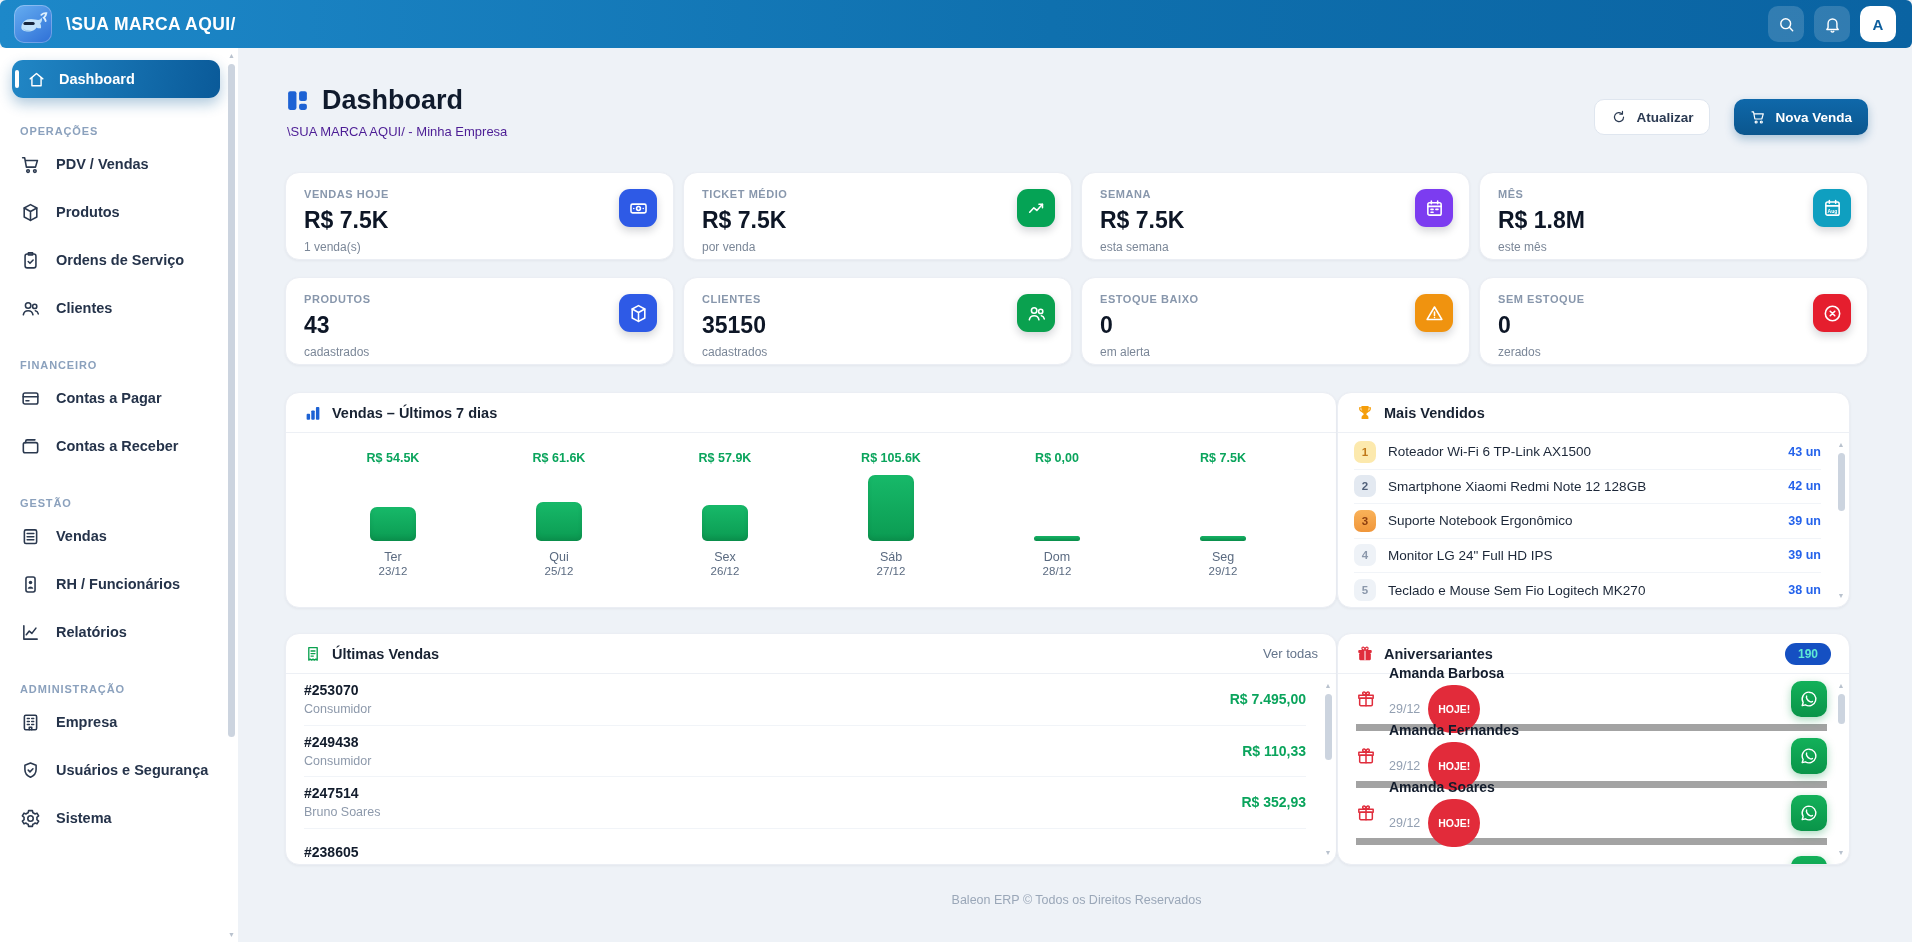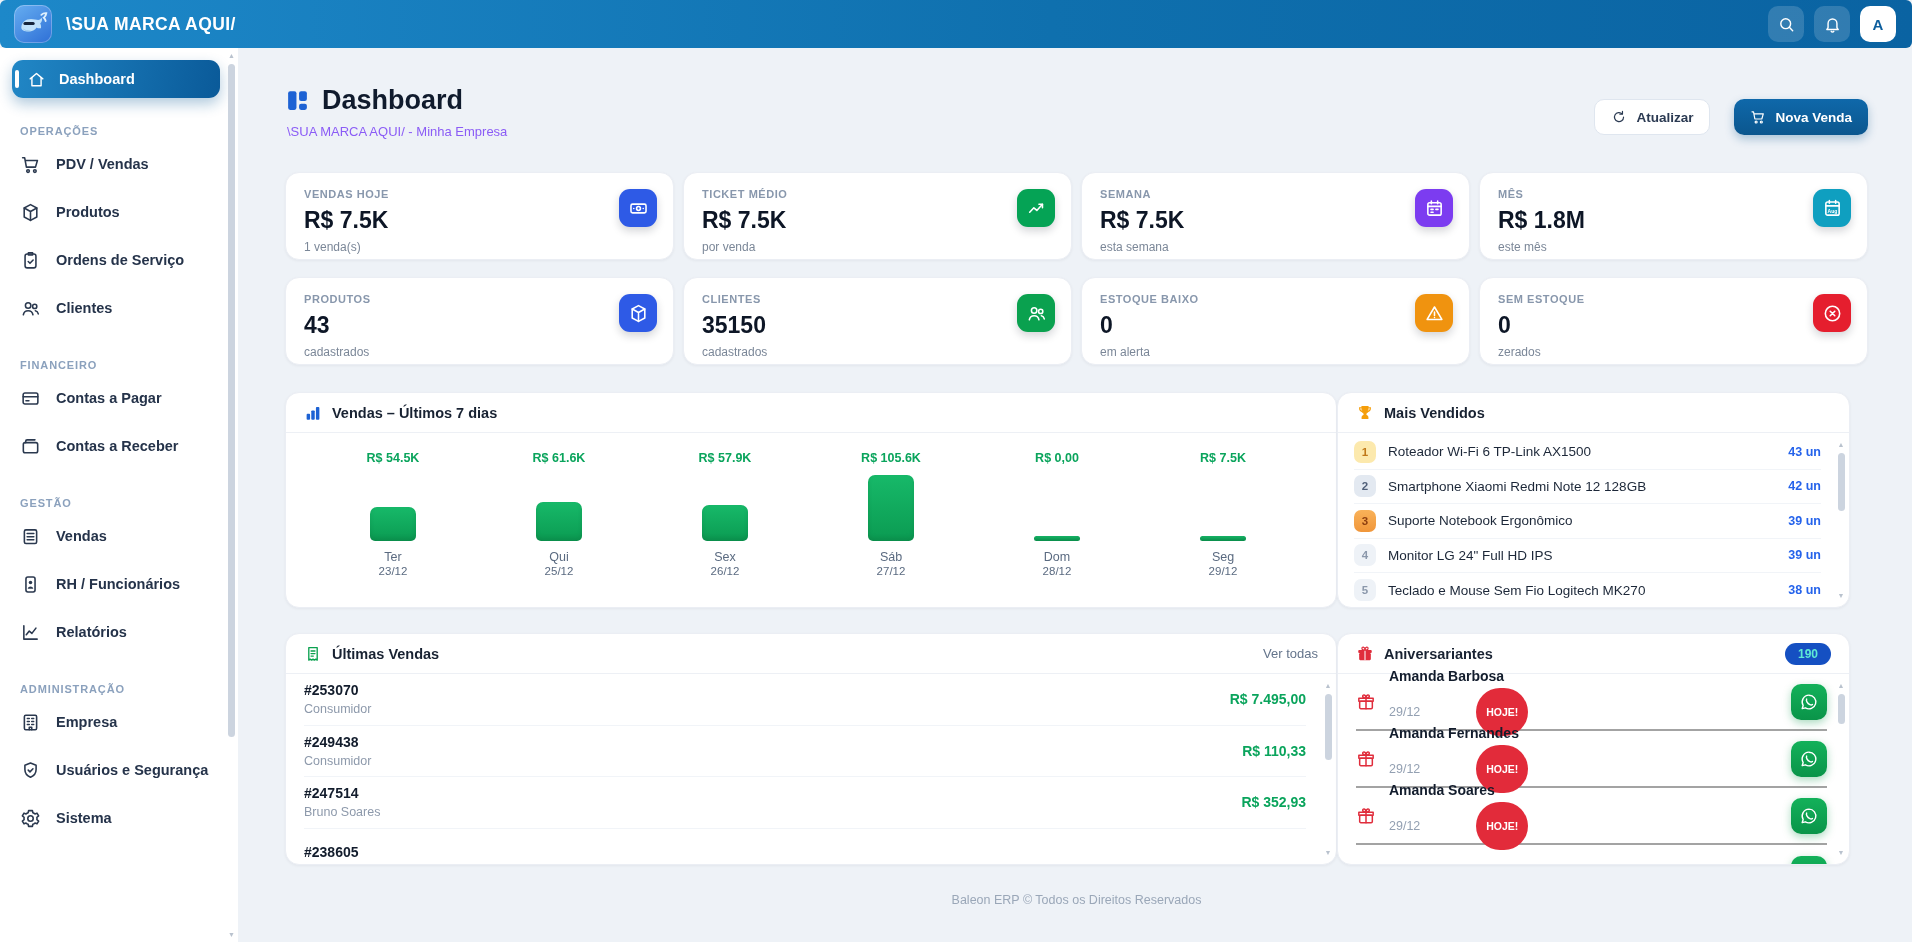--- a/index.html
+++ b/index.html
@@ -38,21 +38,21 @@
   .side-scroll { position:absolute; right:1px; top:4px; bottom:4px; width:11px; }
   .ms-up { position:absolute; top:0; left:50%; transform:translateX(-50%); color:#b9c2ce; font-size:7px; }
   .ms-down { position:absolute; bottom:0; left:50%; transform:translateX(-50%); color:#b9c2ce; font-size:7px; }
   .ms-thumb { position:absolute; left:2px; width:7px; border-radius:4px; background:#ccd4df; }
 
   
   .content { flex:1; padding:37px 44px 0 47px; position:relative; }
   .page-head { display:flex; align-items:flex-end; justify-content:space-between; margin-bottom:33px; }
   .title-row { display:flex; align-items:center; gap:12px; }
   h1 { font-size:27px; font-weight:800; color:#101b2d; }
-  .subtitle { color:#8b5cf6; font-size:13px; margin-top:8px; margin-left:2px; }
+  .subtitle { color:#4c1d95; font-size:13px; margin-top:8px; margin-left:2px; }
   .head-actions { display:flex; gap:24px; margin-bottom:4px; }
   .btn { height:36px; padding:0 16px; border-radius:10px; font-weight:700; font-size:13.5px;
          display:flex; align-items:center; gap:9px; cursor:pointer; border:none; }
   .btn-light { background:#fff; border:1px solid #dfe6ef; color:#2b3a52; }
   .btn-primary { background:linear-gradient(180deg,#0f68aa,#0b568e); color:#fff; box-shadow:0 4px 10px rgba(11,86,142,.3); }
   .btn svg { width:16px; height:16px; }
 
   .kpi-grid { display:grid; grid-template-columns:repeat(4,1fr); gap:9px; margin-bottom:17px; }
   .kpi-grid.second { margin-bottom:27px; }
   .kpi-card { position:relative; height:88px; background:#fff; border-radius:14px; border:1px solid #ebeef4;
@@ -98,27 +98,27 @@
   .sales-list { padding:0 30px 0 18px; }
   .sale-row { display:flex; align-items:center; border-bottom:1px solid #f1f4f8; height:51.5px; }
   .sale-row:last-child { border-bottom:none; }
   .sale-id { font-size:14px; font-weight:700; color:#121c2c; }
   .sale-customer { font-size:12.5px; color:#8d99ab; margin-top:4px; }
   .sale-amount { margin-left:auto; font-size:14px; font-weight:700; color:#0aa45c; }
 
   .count-badge { margin-left:auto; background:#1550c2; color:#5eead4; font-size:12px; font-weight:700;
                  padding:4px 13px; border-radius:999px; }
   .bd-list { padding:0 22px 0 18px; }
-  .bd-row { display:flex; align-items:center; gap:13px; height:57px; border-bottom:2px solid #a3a3a3; }
+  .bd-row { display:flex; align-items:center; gap:13px; height:57px; border-bottom:7px solid #a3a3a3; }
   .bd-row:last-child { border-bottom:none; }
   .bd-gift { color:#e02d3c; flex-shrink:0; } .bd-gift svg { width:20px; height:20px; }
   .bd-name { font-size:14px; font-weight:700; color:#121c2c; }
   .bd-meta { display:flex; align-items:center; gap:8px; margin-top:4px; }
   .bd-date { font-size:12.5px; color:#93a0b2; }
-  .bd-badge { background:#e22b3a; color:#fff; font-size:10.5px; font-weight:700; padding:18px 10px; border-radius:999px;margin-left:48px; }
+  .bd-badge { background:#e22b3a; color:#fff; font-size:10.5px; font-weight:700; padding:18px 10px; border-radius:999px; }
   .bd-badge:empty, .sale-amount:empty { display:none; }
   .bd-wa { margin-left:auto; width:36px; height:36px; border-radius:10px; border:none; cursor:pointer;
            background:linear-gradient(180deg,#13b15a,#0a9449); display:flex; align-items:center; justify-content:center;
            box-shadow:0 3px 8px rgba(10,148,73,.35); }
 
   .mini-scroll { position:absolute; right:3px; top:48px; bottom:8px; width:10px; }
   .footer { text-align:center; color:#9aa7b8; font-size:12.5px; margin-top:28px; }
 </style>
 </head>
 <body>

